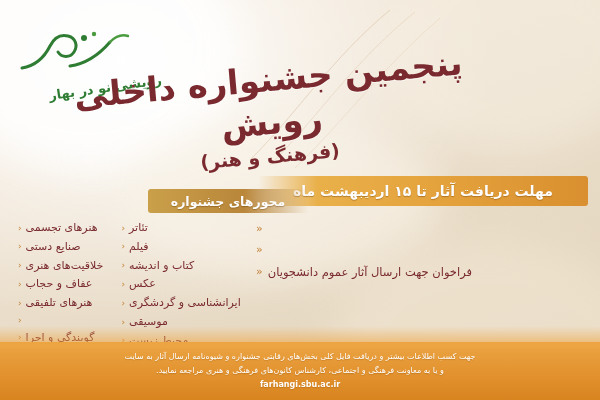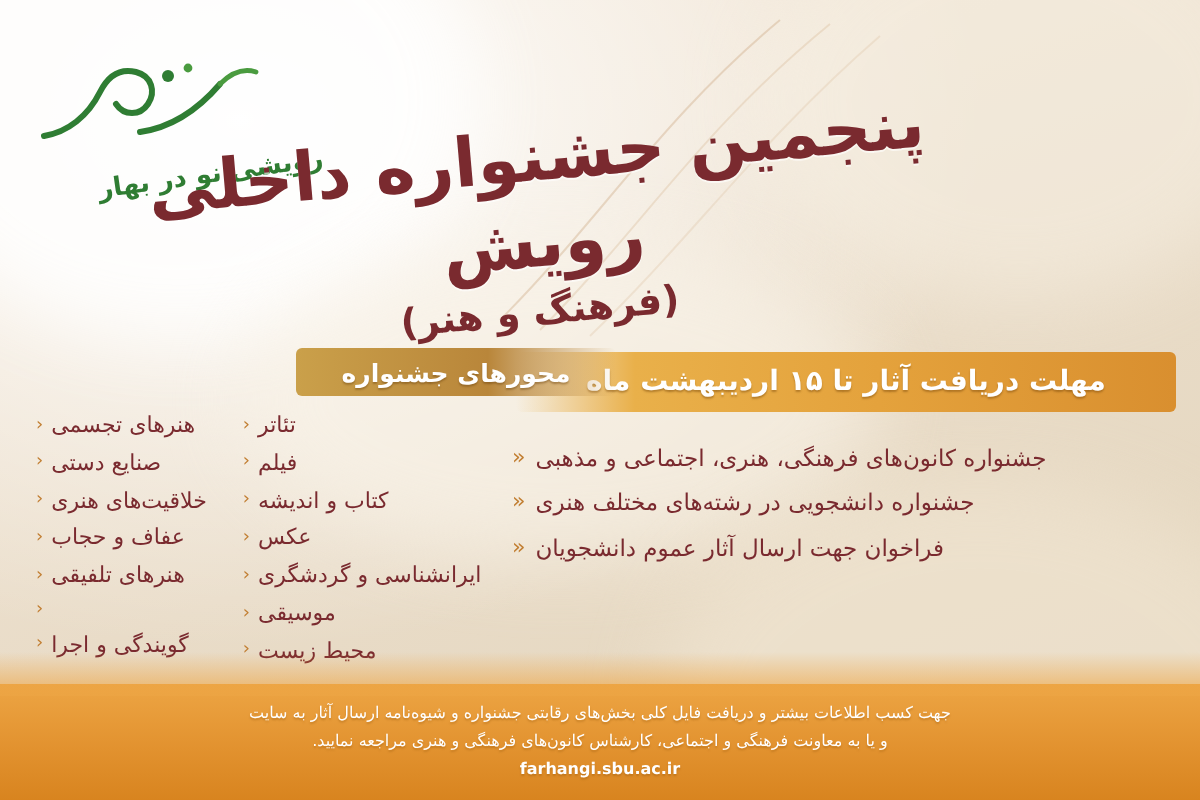--- a/index.html
+++ b/index.html
@@ -61,21 +61,21 @@
 
   
   .calls{
     position:absolute;top:218px;right:14px;width:330px;
     color:#7a2a2f;font-size:11.5px;line-height:1.95;text-align:right;
   }
   .calls .row{display:flex;align-items:flex-start;justify-content:flex-end;gap:5px;}
   .calls .chev{color:#c27f33;font-size:11px;line-height:1.95;}
 
   
-  .axes{position:absolute;left:18px;top:174px;width:290px;}
+  .axes{position:absolute;left:18px;top:189px;width:290px;}
   .axes-head{
     width:160px;margin:0 0 6px auto;height:24px;border-radius:3px;
     background:linear-gradient(90deg,#caa04a 0%,#b9863a 60%,rgba(185,134,58,0) 100%);
     color:#fff;font-size:12.5px;font-weight:bold;
     display:flex;align-items:center;justify-content:center;
     text-shadow:0 1px 1px rgba(100,60,10,.4);
   }
   .axes-cols{display:flex;justify-content:flex-end;gap:18px;}
   .axes-col{display:flex;flex-direction:column;gap:1px;}
   .axis-item{
@@ -134,25 +134,23 @@
 
   <div class="title-wrap">
     <div class="title-main">پنجمین جشنواره داخلی رویش</div>
     <div class="title-sub">(فرهنگ و هنر)</div>
   </div>
 
   <div class="deadline">مهلت دریافت آثار تا ۱۵ اردیبهشت ماه</div>
 
   <div class="calls">
     <div class="row">
-      <span>جشنواره کانون‌های فرهنگی، هنری، اجتماعی و مذهبی</span>
       <span class="chev">«</span>
     </div>
     <div class="row">
-      <span>جشنواره دانشجویی در رشته‌های مختلف هنری</span>
       <span class="chev">«</span>
     </div>
     <div class="row">
       <span>فراخوان جهت ارسال آثار عموم دانشجویان</span>
       <span class="chev">«</span>
     </div>
   </div>
 
   <div class="axes">
     <div class="axes-head">محورهای جشنواره</div>

